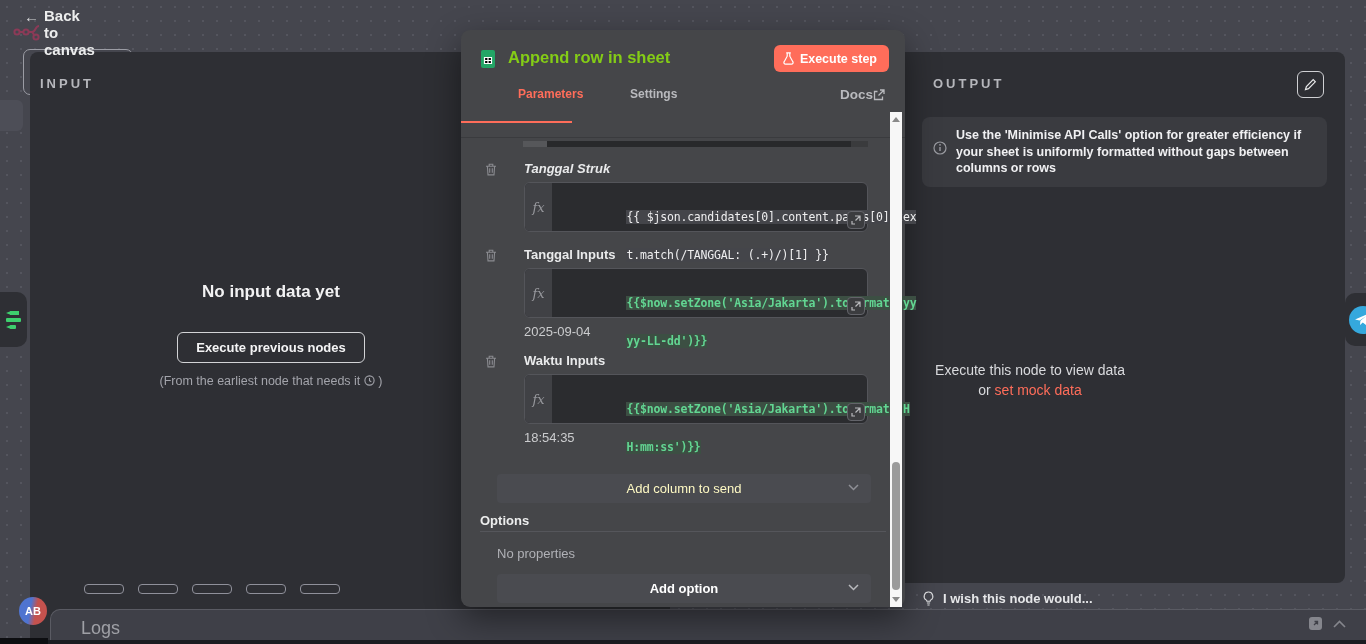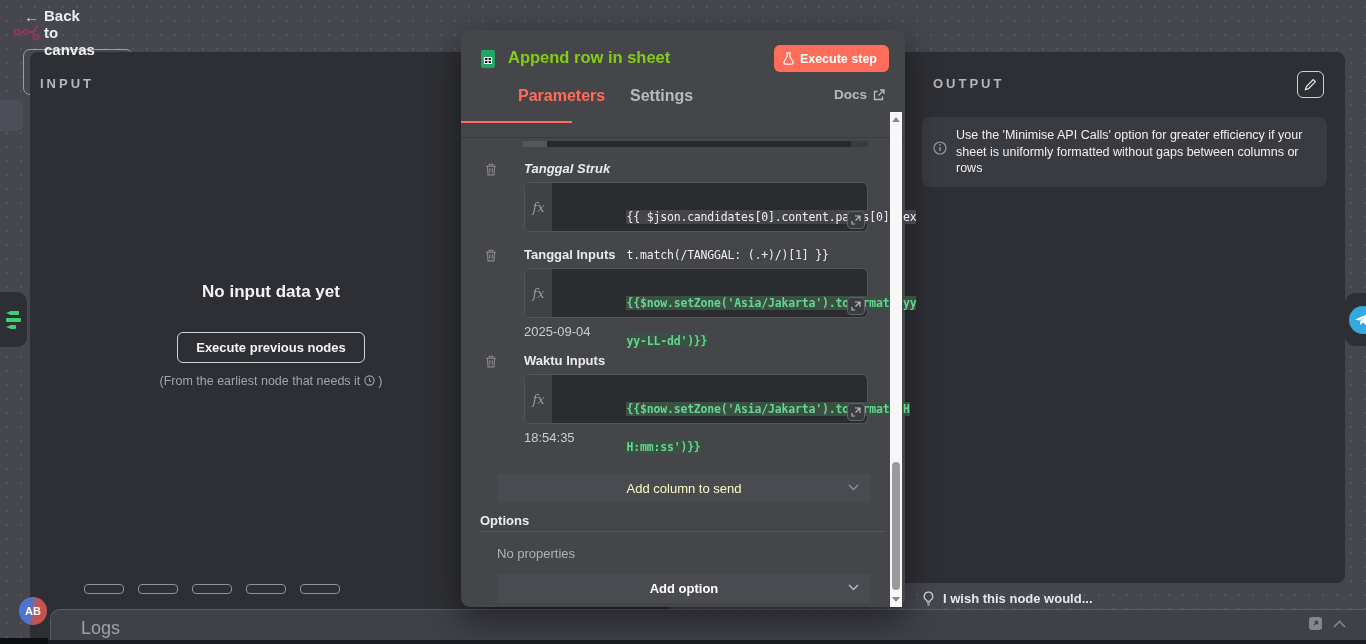--- a/index.html
+++ b/index.html
@@ -28,42 +28,42 @@
   .input-empty { position:absolute; left:50px; top:230px; width:382px; text-align:center; }
   .input-empty h2 { color:#f2f2f3; font-size:17px; font-weight:bold; }
   .exec-prev-btn { display:inline-block; margin-top:30px; padding:7px 18px; border:1.5px solid #d2d3d6; border-radius:6px; color:#f4f4f5; font-size:13px; font-weight:bold; cursor:pointer; background:transparent; }
   .input-hint { margin-top:11px; color:#a3a4ab; font-size:12.5px; }
   .hint-clock { display:inline-block; vertical-align:-1px; }
 
   
   .edit-btn { position:absolute; right:21px; top:19px; width:27px; height:27px; border:1px solid #cfd0d3; border-radius:6px; display:flex; align-items:center; justify-content:center; cursor:pointer; }
   .notice-box { position:absolute; left:232px; top:65px; width:405px; min-height:62px; background:#3a3b40; border-radius:8px; padding:10px 14px 10px 34px; }
   .notice-box .info-ic { position:absolute; left:11px; top:24px; }
-  .notice-text { color:#f0f0f2; font-size:12.5px; font-weight:normal; line-height:16.5px; }
+  .notice-text { color:#f0f0f2; font-size:12.5px; font-weight:bold; line-height:16.5px; }
   .output-empty { position:absolute; left:130px; top:308px; width:420px; text-align:center; color:#d9dadd; font-size:14px; line-height:20px; }
   .mock-link { color:#ff6d5a; cursor:pointer; }
 
   
   .conn-left { position:absolute; left:0; top:292px; width:27px; height:55px; background:#2e2f34; border-radius:0 10px 10px 0; z-index:3; display:flex; align-items:center; justify-content:center; cursor:pointer; }
   .conn-right { position:absolute; left:1345px; top:293px; width:21px; height:53px; background:#2e2f34; border-radius:10px 0 0 10px; z-index:3; overflow:hidden; cursor:pointer; }
   .tg-circle { position:absolute; left:4px; top:13px; width:28px; height:28px; border-radius:50%; background:#35a8dd; }
   .tg-circle svg { position:absolute; left:6px; top:7px; }
 
   
   .modal { position:absolute; left:461px; top:30px; width:444px; height:577px; background:#454649; border-radius:9px; z-index:5; box-shadow:0 12px 34px rgba(0,0,0,.45); }
   .modal-header { position:absolute; left:0; top:0; width:100%; height:45px; }
   .sheets-ic { position:absolute; left:17px; top:19px; }
   .modal-title { position:absolute; left:47px; top:18px; color:#84cc16; font-size:16.5px; font-weight:bold; }
   .exec-step-btn { position:absolute; right:16px; top:15px; height:27px; padding:0 12px 0 9px; background:#ff6d5a; border:none; border-radius:6px; color:#fff; font-size:12.5px; font-weight:bold; display:flex; align-items:center; gap:6px; cursor:pointer; font-family:inherit; }
   .tabs { position:absolute; left:0; top:45px; width:100%; height:63px; border-bottom:1px solid #3a3b3e; }
-  .tab { position:absolute; top:12px; font-size:16px; font-weight:bold; cursor:pointer;padding-left:38px; }
+  .tab { position:absolute; top:12px; font-size:12px; font-weight:bold; cursor:pointer;padding-left:38px; }
   .tab.params { left:19px; color:#ff6d5a; }
   .tab.settings { left:131px; color:#b9babe; }
   .tab-underline { position:absolute; left:0; top:46px; width:111px; height:2px; background:#ff6d5a; }
-  .docs-link { position:absolute; right:20px; top:12px; color:#b9babe; font-size:13.5px; font-weight:bold; cursor:pointer; display:flex; gap:6px; align-items:center; }
+  .docs-link { position:absolute; right:20px; top:12px; color:#b9babe; font-size:13.5px; font-weight:bold; cursor:pointer; display:flex; align-items:center; }
 
   
   .mcontent { position:absolute; left:0; top:78px; width:444px; height:499px; }
   .hscroll-remnant { position:absolute; left:62px; top:33px; width:345px; height:6px; background:#28292b; border-radius:0 0 3px 3px; }
   .hscroll-remnant .thumb { position:absolute; left:0; top:0; width:24px; height:6px; background:#56575a; }
   .hscroll-remnant .corner { position:absolute; right:0; top:0; width:17px; height:6px; background:#3a3b3d; }
 
   .trash { position:absolute; left:24px; cursor:pointer; }
   .f-label { position:absolute; left:63px; color:#e9eaeb; font-size:13px; font-weight:bold; }
   .expr-input { position:absolute; left:63px; width:344px; height:50px; background:#2b2c2f; border:1px solid #54555a; border-radius:6px; cursor:text; }
@@ -148,20 +148,27 @@
         </svg>
     </div>
     <div class="notice-box">
       <svg class="info-ic" width="14" height="14" viewBox="0 0 14 14">
           <circle cx="7" cy="7" r="6" fill="none" stroke="#9a9ba1" stroke-width="1.2"></circle>
           <path d="M7 6v4" stroke="#9a9ba1" stroke-width="1.4"></path>
           <circle cx="7" cy="3.8" r=".9" fill="#9a9ba1"></circle>
         </svg>
       <div class="notice-text">Use the 'Minimise API Calls' option for greater efficiency if your sheet is uniformly formatted without gaps between columns or rows</div>
     </div>
+    <div class="output-empty">
+      <div>Execute this node to view data</div>
+      <div>
+        <span>or</span>
+        <span class="mock-link">set mock data</span>
+      </div>
+    </div>
   </div>
 
   <div class="conn-left">
     <svg width="20" height="26" viewBox="0 0 20 26">
       <g fill="#3ecf6e">
         <path d="M6 4h9v4H6zM6 4L2 6z"></path>
           <polygon points="7,4 2,6 7,8"></polygon>
         <rect x="2" y="11" width="15" height="4" rx="1"></rect>
         <polygon points="7,18 2,20 7,22"></polygon>
           <rect x="6" y="18" width="6" height="4" rx="1"></rect>

